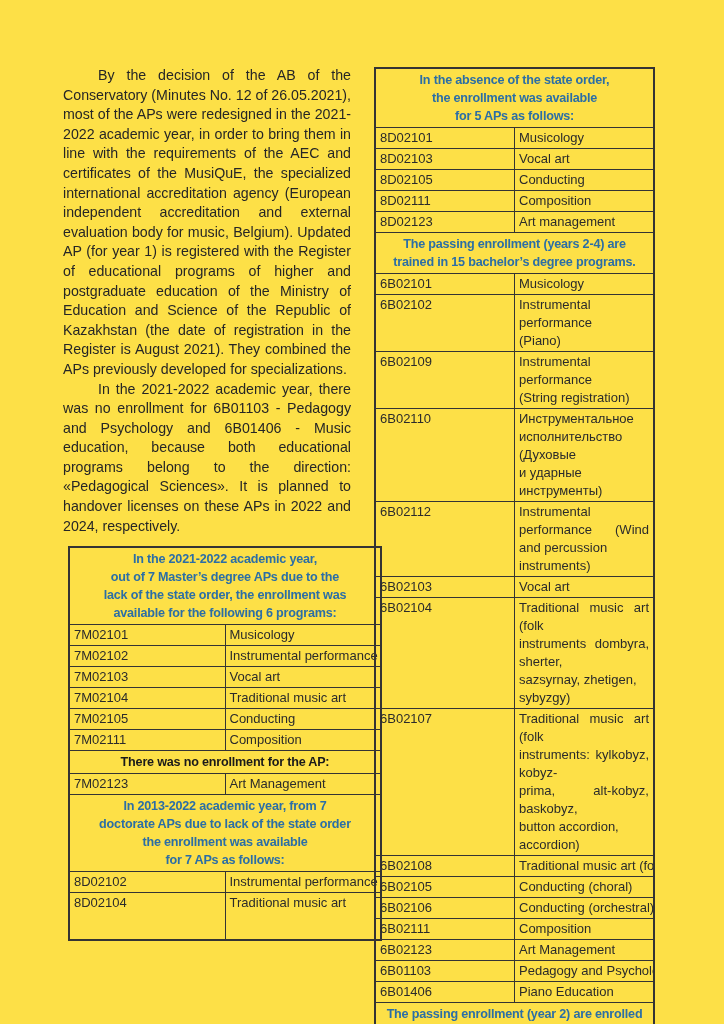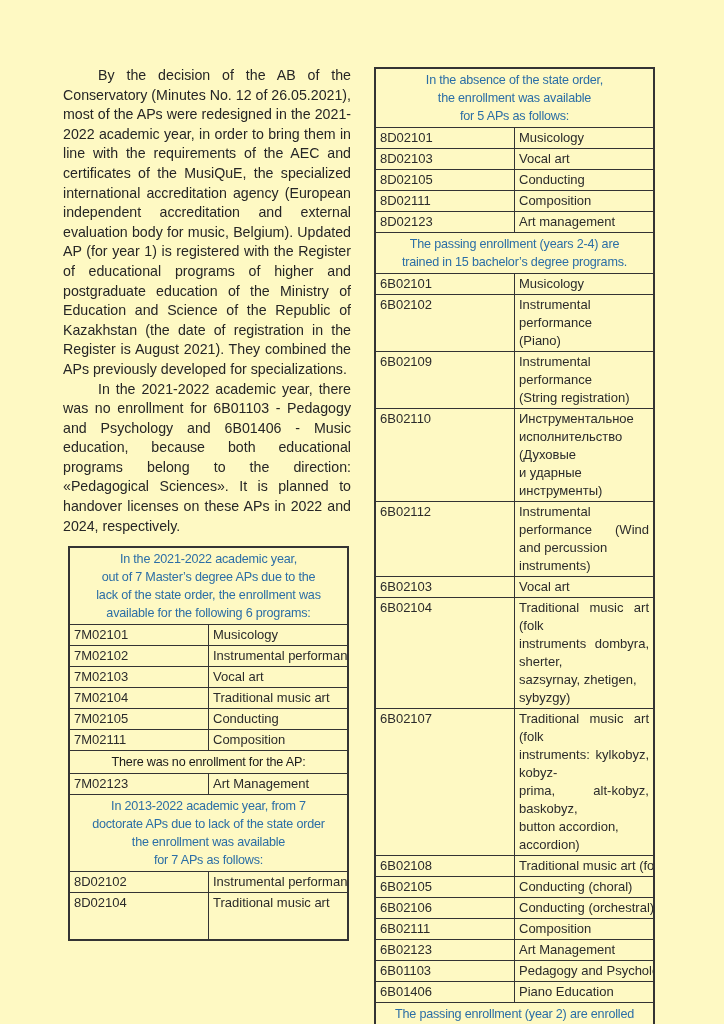--- a/index.html
+++ b/index.html
@@ -4,52 +4,52 @@
 <style>
   html, body { margin: 0; padding: 0; }
   body {
     width: 724px; height: 1024px;
     background: #ffffff;
     font-family: "Liberation Sans", sans-serif;
     color: #262626;
     position: relative;
     overflow: hidden;
   }
-  .page { position: absolute; inset: 0; background: #fef9c3; }
+  .page { position: absolute; inset: 0; background: #fde047; }
 
   
   .left-text {
     position: absolute; left: 63px; top: 66px; width: 288px;
     font-size: 14.2px; line-height: 19.6px;
     text-align: justify;
   }
   .left-text p { margin: 0; text-indent: 35px; }
 
   
   .tbl {
     position: absolute;
     border-collapse: collapse;
     table-layout: fixed;
     border: 2px solid #343434;
     font-size: 13px; line-height: 18px;
     color: #2b2b2b;
   }
-  .tbl-left  { left: 68px;  top: 546px; width: 281px; }
+  .tbl-left  { left: 68px;  top: 546px; width: 314px; }
   .tbl-right { left: 374px; top: 67px;  width: 281px; }
   .tbl td {
     border: 1px solid #343434;
     padding: 1px 4px;
     vertical-align: top;
     overflow: hidden;
   }
   td.code { width: 61px; }
   td.nowrap { white-space: nowrap; margin-left: 44px; }
   td.hdr {
     text-align: center;
-    font-weight: normal;
+    font-weight: bold;
     font-size: 12.6px;
     letter-spacing: -0.2px;
     padding: 2px 4px;
   }
   .hdr-blue  { color: #2b6ea6; }
   .hdr-black { color: #1a1a1a; }
   .jl { text-align: justify; text-align-last: justify; }
   td.tall { height: 44px; }
 </style>
 </head>

